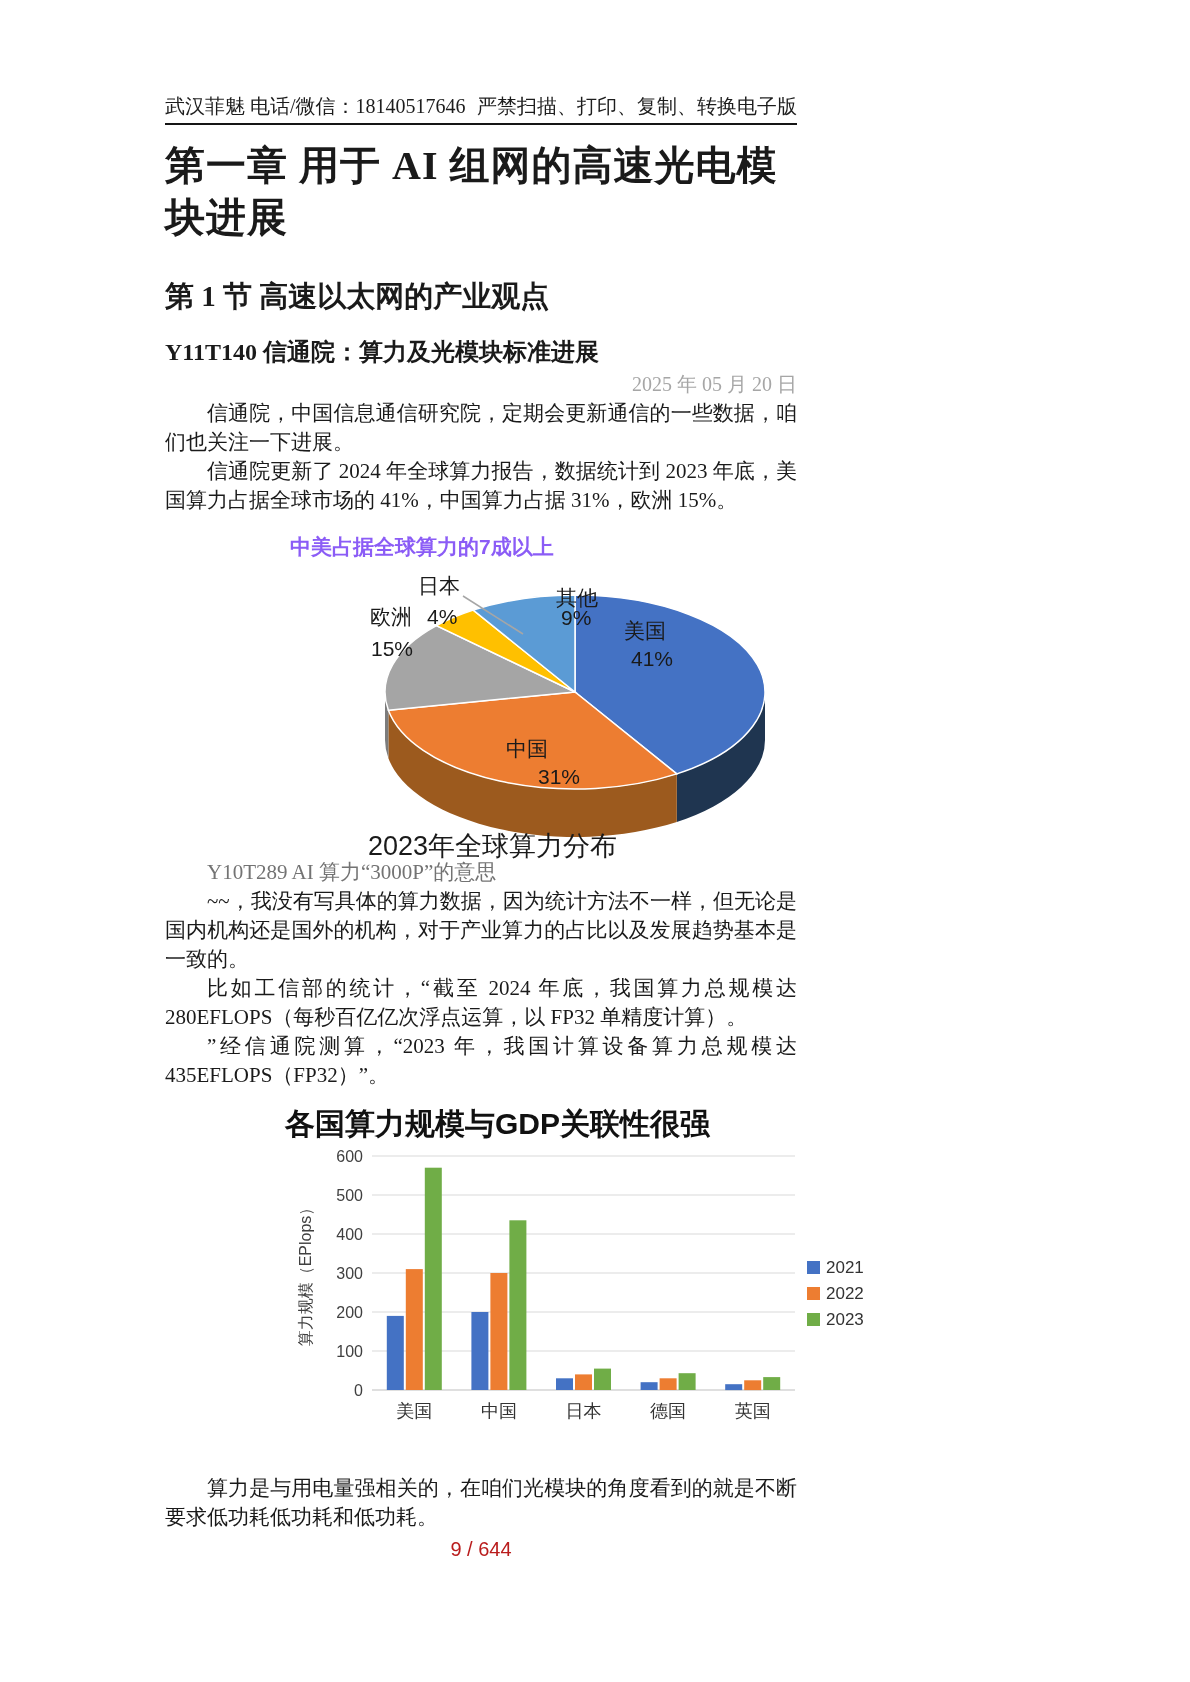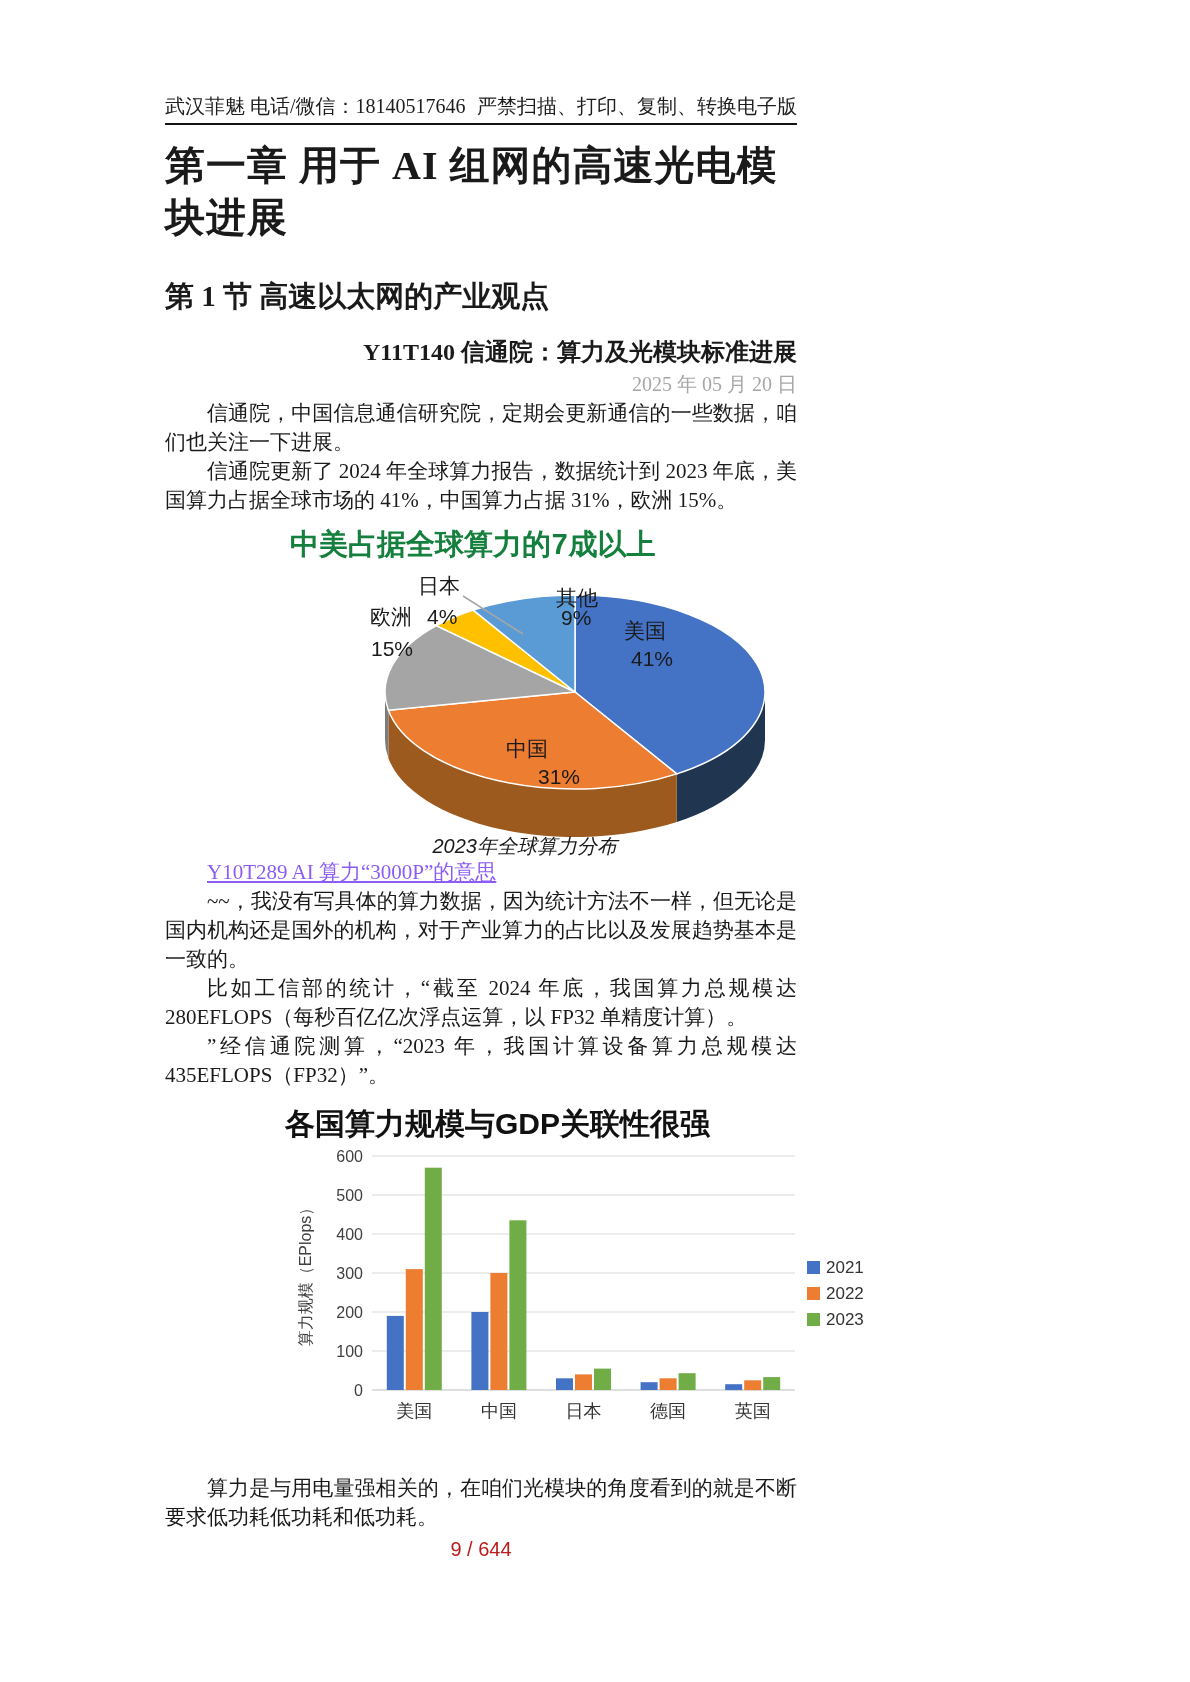--- a/index.html
+++ b/index.html
@@ -15,31 +15,31 @@
   }
   
   .hdr{
     display:flex;justify-content:space-between;align-items:flex-end;
     font-size:20px;line-height:24px;color:#1d1d1d;
     border-bottom:2px solid #151515;padding-bottom:5px;
   }
   
   .h1{font-size:40px;font-weight:bold;line-height:52px;margin:15px 0 0 0;letter-spacing:1px;}
   .h2{font-size:29px;font-weight:bold;line-height:38px;margin:33px 0 0 0;}
-  .h3{font-size:24px;font-weight:bold;line-height:32px;margin:21px 0 0 0;text-align:right;}
+  .h3{font-size:24px;font-weight:bold;line-height:32px;margin:21px 0 0 0;text-align:left;}
   .date{font-size:20px;line-height:28px;color:#a6a6a6;text-align:right;margin:2px 0 0 0;}
   
   .para{font-size:21px;line-height:29px;margin:0;text-indent:2em;text-align:justify;}
   .para.first{margin-top:1px;}
   .linkline{font-size:21px;line-height:29px;margin:0;text-indent:2em;}
-  .doclink{color:#8b5cf6;text-decoration:underline;cursor:pointer;}
+  .doclink{color:#737373;cursor:pointer;}
   
   .chart-title-pie{
-    font-family:Liberation Mono, monospace;
-    font-size:29px;font-weight:bold;color:#15803d;
+    font-family:Liberation Sans, sans-serif;
+    font-size:21px;font-weight:bold;color:#8b5cf6;
     margin:15px 0 0 125px;line-height:34px;
   }
   .pie-wrap{position:relative;width:500px;height:288px;margin:8px 0 0 165px;}
   .pie-svg{position:absolute;left:0;top:0;}
   .plabel{
     position:absolute;
     font-family:"Liberation Sans","DejaVu Sans",sans-serif;
     font-size:21px;line-height:26px;color:#1a1a1a;white-space:nowrap;
   }
   .pl-japan{left:88px;top:1px;}
@@ -47,22 +47,22 @@
   .pl-europe{left:40px;top:32px;}
   .pl-japan-pct{left:97px;top:32px;}
   .pl-other-pct{left:231px;top:33px;}
   .pl-europe-pct{left:41px;top:64px;}
   .pl-usa{left:294px;top:46px;}
   .pl-usa-pct{left:301px;top:74px;}
   .pl-china{left:176px;top:164px;}
   .pl-china-pct{left:180px;top:192px;margin-left:28px;}
   .pie-caption{
     font-family:"Liberation Sans","DejaVu Sans",sans-serif;
-    font-size:20px;color:#1a1a1a;text-align:right;padding-right:180px;
-    margin-top:-26px;line-height:24px;position:relative;z-index:2;font-style:italic;
+    font-size:27px;color:#1a1a1a;text-align:right;padding-right:180px;
+    margin-top:-26px;line-height:24px;position:relative;z-index:2;
   }
   
   .chart-title-bar{
     font-family:"Liberation Sans","DejaVu Sans",sans-serif;
     font-size:30px;font-weight:bold;color:#111;
     margin:14px 0 0 120px;line-height:40px;
   }
   .bar-svg{display:block;margin:2px 0 0 120px;}
   .bar-svg text.tick{font-family:"Liberation Sans","DejaVu Sans",sans-serif;font-size:16px;fill:#404040;}
   .bar-svg text.cat{font-family:"Liberation Sans","DejaVu Sans",sans-serif;font-size:18px;fill:#333;}

